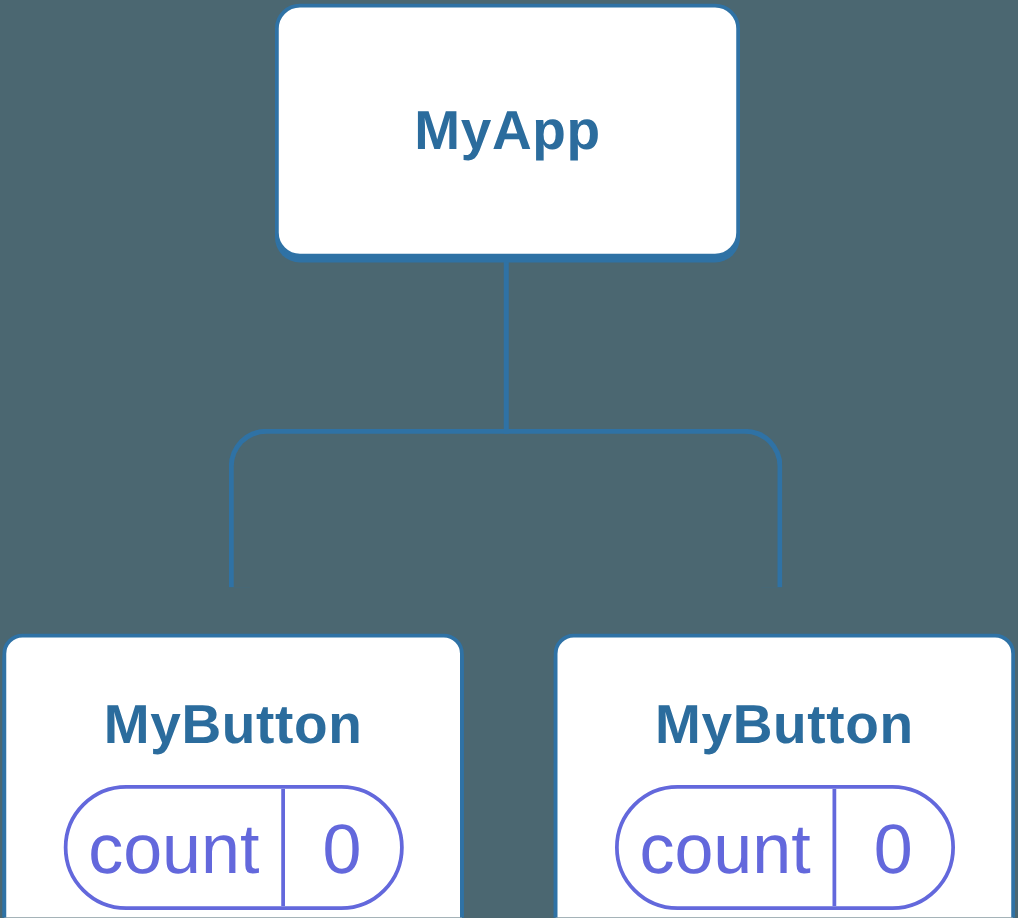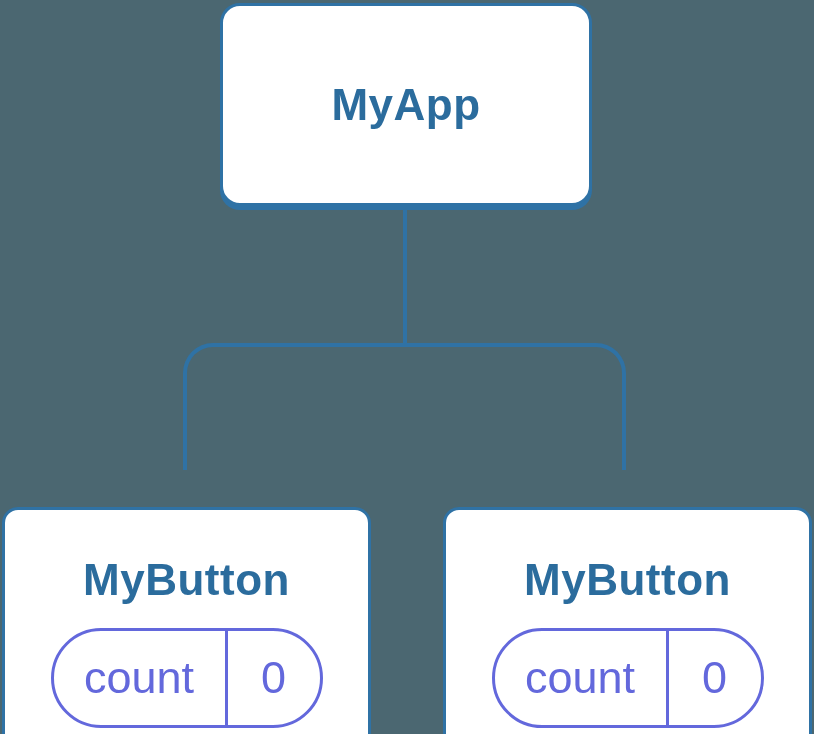--- a/index.html
+++ b/index.html
@@ -91,21 +91,21 @@
     left: 50%;
     transform: translateX(-50%);
     width: 272px;
     height: 100px;
     border: 3px solid var(--state);
     border-radius: 52px;
     display: flex;
     align-items: stretch;
     overflow: hidden;
     color: var(--state);
-    font-size: 45px;
+    font-size: 56px;
   }
   .state-key {
     width: 171px;
     display: flex;
     align-items: center;
     justify-content: center;
   }
   .state-divider {
     width: 3px;
     background: var(--state);

